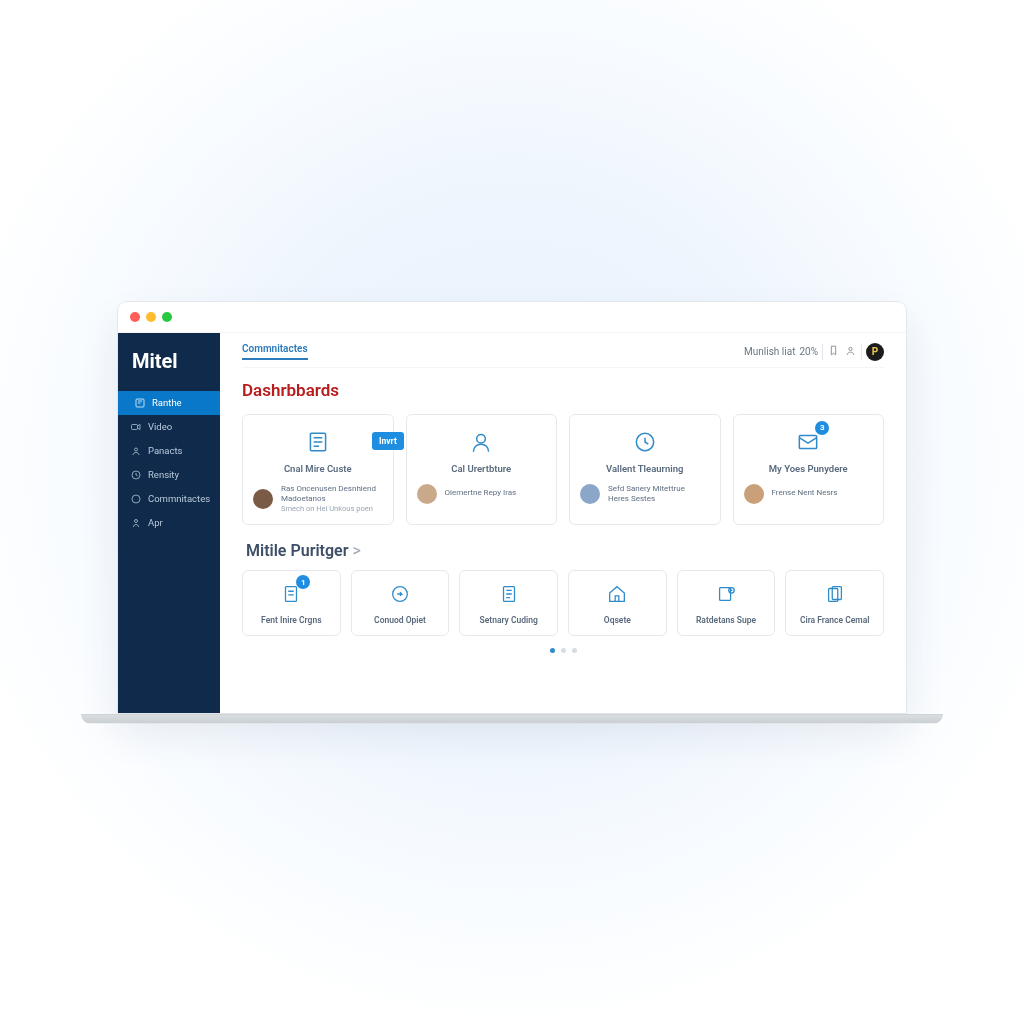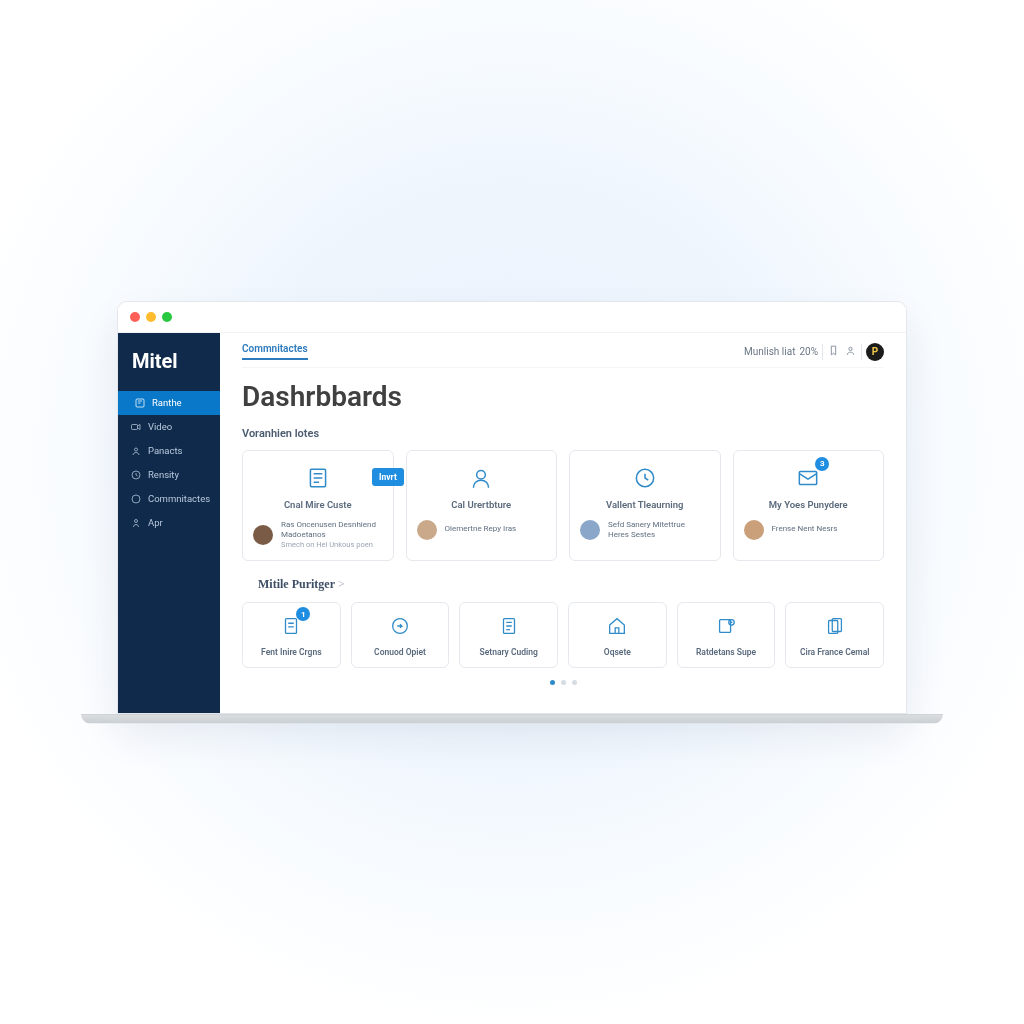--- a/index.html
+++ b/index.html
@@ -65,21 +65,21 @@
   .topbar {
     display:flex; align-items:center; justify-content:space-between;
     padding:10px 0 6px 0; border-bottom:1px solid #f3f5f7;
     font-size:10px; color:#6b7785;
   }
   .topbar .tab { color:#2c7bbd; border-bottom:2px solid #2c7bbd; padding-bottom:4px; font-weight:600; }
   .topbar .right { display:flex; align-items:center; gap:4px; }
   .topbar .divider{width:1px;height:16px;background:#e3e7eb;}
   .topbar .avatar-s{width:18px;height:18px;border-radius:50%;background:#1c1c1c;display:flex;align-items:center;justify-content:center;color:#f2c94c;font-size:10px;font-weight:700;}
   .topbar svg{width:13px;height:13px;stroke:#7a8694;fill:none;stroke-width:1.6;}
-  h1.page-title { font-size:28px; font-weight:600; color:#404040; margin:12px 0 14px 0; }
+  h1.page-title { font-size:17px; font-weight:600; color:#b91c1c; margin:12px 0 14px 0; }
   .section-label { font-size:11px; color:#4a5b70; font-weight:600; margin-bottom:10px; }
   .row1 { display:flex; gap:12px; margin-bottom:16px; position:relative;}
   .card {
     flex:1; border:1px solid #e5e9ee; border-radius:6px; background:#fff;
     padding:12px 10px 10px 10px;
   }
   .card .head { display:flex; flex-direction:column; align-items:center; gap:6px; }
   .card .icon-box { width:30px; height:30px; display:flex; align-items:center; justify-content:center; }
   .card .icon-box svg{width:26px;height:26px;stroke:#2f8bc9;fill:none;stroke-width:1.4;}
   .card .title { font-size:9.5px; color:#5a6a7d; font-weight:600; text-align:right; white-space:nowrap; }
@@ -91,21 +91,21 @@
   .chip {
     position:absolute; left:130px; top:18px;
     background:#1f8de0; color:#fff; font-size:8.5px; font-weight:700;
     padding:4px 7px; border-radius:3px;
   }
   .badge-count{
     position:absolute; top:-6px; right:-6px;
     background:#1f8de0;color:#fff;border-radius:50%;
     width:14px;height:14px;font-size:8px;display:flex;align-items:center;justify-content:center;font-weight:700;
   }
-  .section2-label { font-size:12px; color:#3d4f66; font-weight:600; margin:4px 0 10px 16px;font-family:Liberation Serif, serif; }
+  .section2-label { font-size:16px; color:#3d4f66; font-weight:600; margin:4px 0 10px 4px; }
   .section2-label .chev{color:#9aa6b4; font-weight:400;}
   .row2 { display:flex; gap:10px; }
   .tile {
     flex:1; border:1px solid #e5e9ee; border-radius:6px; background:#fff;
     padding:10px 6px; display:flex; flex-direction:column; align-items:center; gap:8px;
     position:relative;
   }
   .tile .icon-box{width:26px;height:26px;display:flex;align-items:center;justify-content:center;}
   .tile .icon-box svg{width:22px;height:22px;stroke:#2f8bc9;fill:none;stroke-width:1.4;}
   .tile .t-label{font-size:8.5px;color:#5a6a7d;font-weight:600;text-align:center;white-space:nowrap;}
@@ -199,21 +199,20 @@
                   <circle cx="12" cy="9" r="3"></circle>
                   <path d="M6 20c0-3 3-5 6-5s6 2 6 5"></path>
                 </svg></span>
             <span class="divider"></span>
             <span class="avatar-s">P</span>
           </div>
         </div>
 
         <h1 class="page-title">Dashrbbards</h1>
 
-        <div class="section-label">Voranhien lotes</div>
 
         <div class="row1">
           <span class="chip">Invrt</span>
 
           <div class="card">
             <div class="head">
               <div class="icon-box">
                   <svg viewBox="0 0 24 24">
                     <rect x="5" y="4" width="14" height="16" rx="1"></rect>
                     <path d="M8 8h8M8 12h8M8 16h5"></path>

